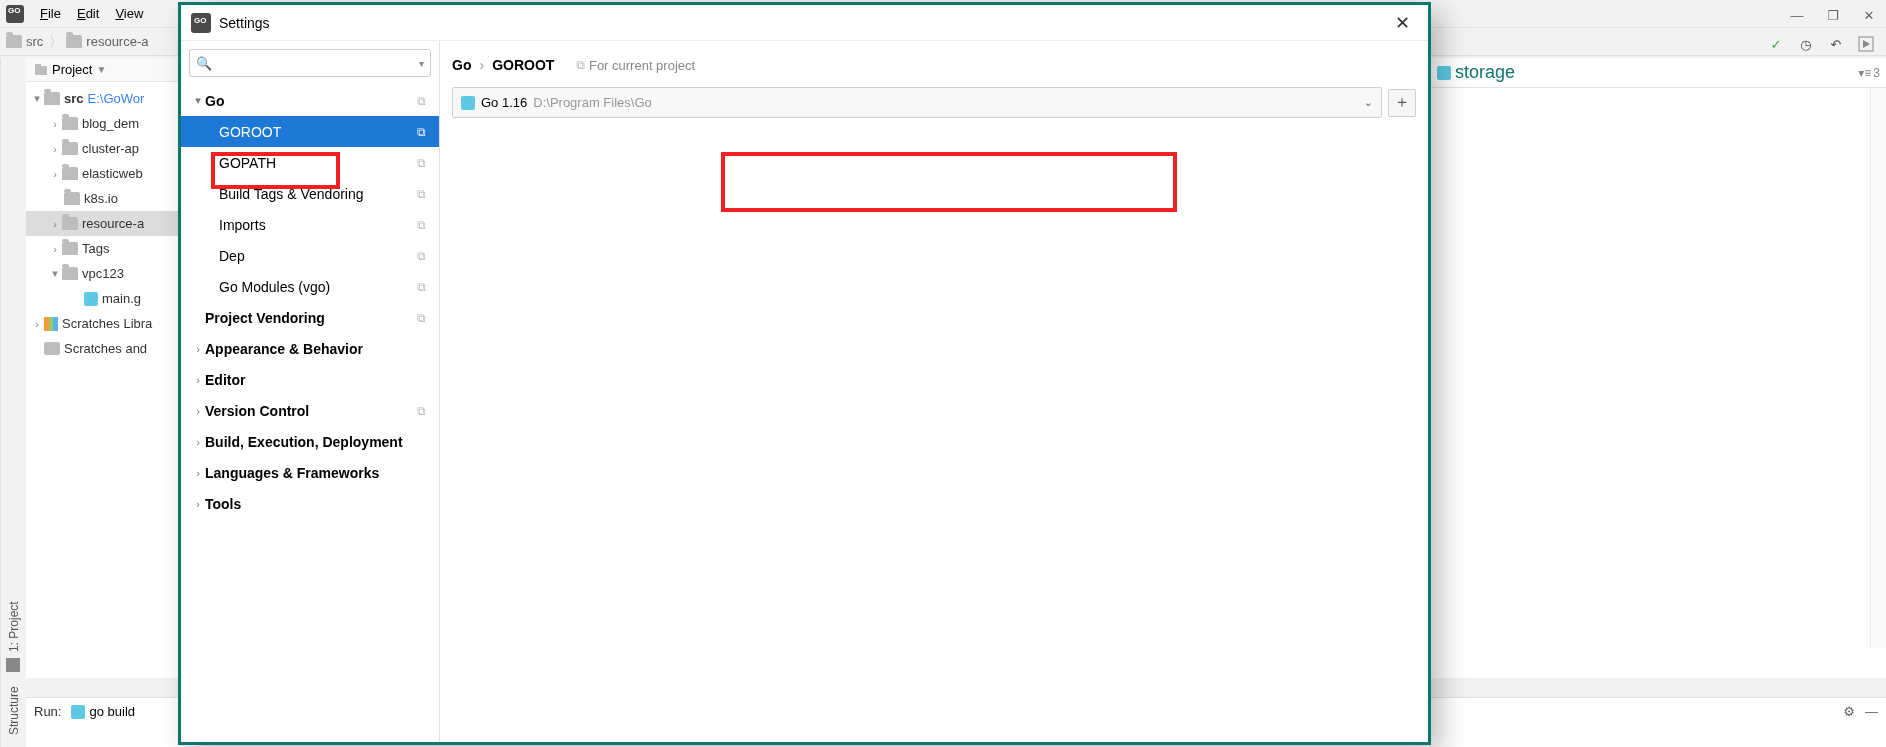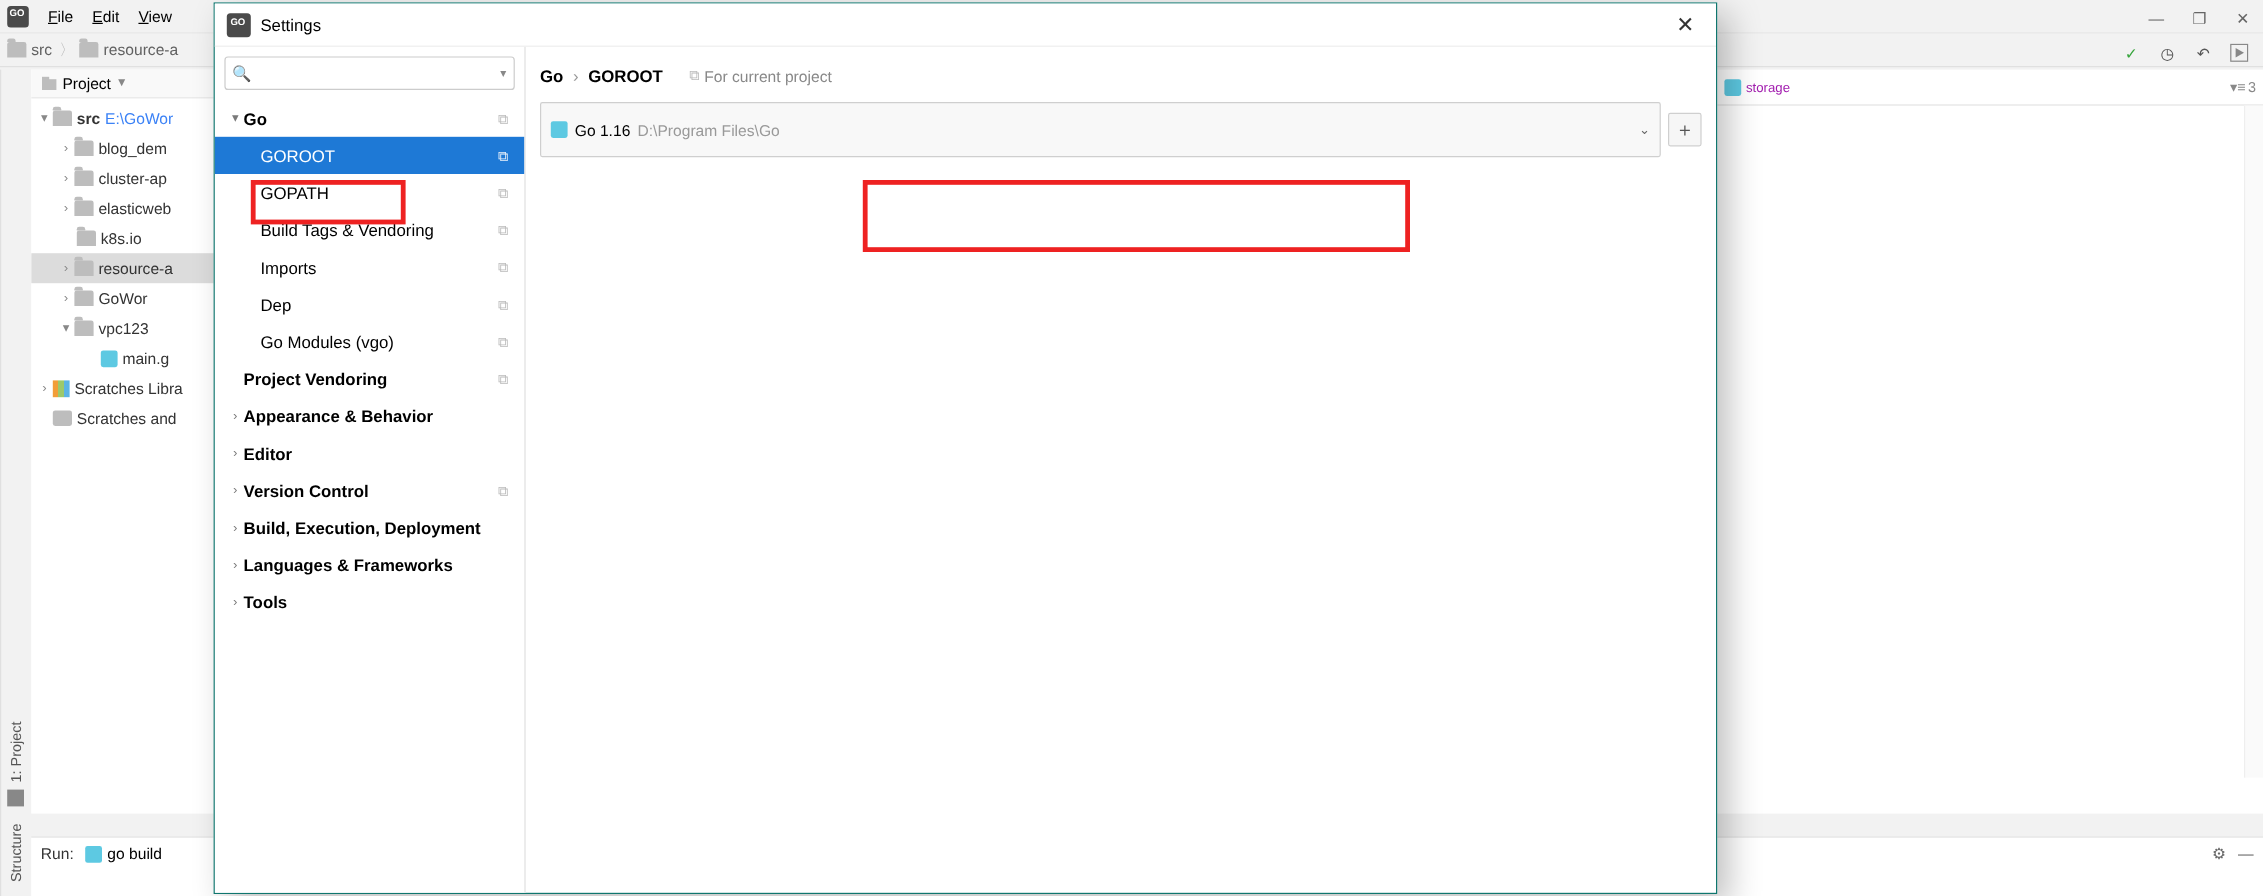--- a/index.html
+++ b/index.html
@@ -40,21 +40,21 @@
 .tree .ico { width:16px; height:13px; margin-right:4px; position:relative; }
 .tree .ico.folder { background:#bdbdbd; border-radius:2px 2px 0 0; }
 .tree .ico.folder::before { content:""; position:absolute; top:-3px; left:0; width:7px; height:3px; background:#bdbdbd; border-radius:2px 2px 0 0; }
 .tree .ico.go { background:#5dc9e2; border-radius:2px; width:14px; height:14px; }
 .tree .ico.lib { background:linear-gradient(90deg,#f29e38 33%,#9cc96b 33% 66%,#5bb4e5 66%); width:14px; height:14px; }
 .tree .ico.scratch { background:#bdbdbd; border-radius:2px; }
 .tree .node.sel { background:#dcdcdc; }
 .tree .hint { color:#3b82f6; margin-left:4px; }
 
 
-.modal { position:absolute; left:178px; top:2px; width:1253px; height:743px; background:#fff; border:1px solid #0f766e; box-shadow: 10px 10px 26px rgba(0,0,0,0.25); display:flex; flex-direction:column; }
+.modal { position:absolute; left:178px; top:2px; width:1253px; height:743px; background:#fff; border:3px solid #0f766e; box-shadow: 10px 10px 26px rgba(0,0,0,0.25); display:flex; flex-direction:column; }
 .modal-title { height:36px; display:flex; align-items:center; padding:0 10px; background:#fff; border-bottom:1px solid #eee; }
 .modal-title .mt-icon { width:20px; height:20px; background:#4a4a4a; border-radius:3px; margin-right:8px; position:relative; }
 .modal-title .mt-icon::after { content:"GO"; color:#fff; font-size:8px; position:absolute; top:3px; left:3px; font-weight:bold; }
 .modal-title .mt-text { font-size:14px; flex:1; }
 .modal-title .close { font-size:18px; color:#333; padding:2px 8px; cursor:default; }
 
 .modal-body { flex:1; display:flex; overflow:hidden; }
 .settings-left { width:259px; border-right:1px solid #e0e0e0; display:flex; flex-direction:column; background:#fff; }
 .search-wrap { padding:8px 8px 6px 8px; }
 .search-box { width:100%; height:28px; border:1px solid #ccc; border-radius:3px; padding:2px 6px; display:flex; align-items:center; }
@@ -75,31 +75,31 @@
 .highlight-box { position:absolute; border:4px solid #e22; pointer-events:none; }
 
 .settings-right { flex:1; display:flex; flex-direction:column; padding:8px 12px 12px 12px; position:relative; }
 .breadcrumb { display:flex; align-items:center; gap:8px; height:32px; font-size:14px; }
 .breadcrumb .b-item.bold { font-weight:700; }
 .breadcrumb .b-sep { color:#999; }
 .breadcrumb .scope { color:#888; margin-left:14px; display:flex; align-items:center; gap:4px; font-size:13px; }
 .breadcrumb .scope .cp-ico { color:#bbb; font-size:12px; }
 
 .goroot-row { display:flex; align-items:center; gap:6px; margin-top:6px; }
-.goroot-sel { flex:1; height:46px; border:1px solid #cfcfcf; background:#f8f8f8; display:flex; align-items:center; padding:0 8px; border-radius:2px; position:relative; }
+.goroot-sel { flex:1; height:31px; border:1px solid #cfcfcf; background:#f8f8f8; display:flex; align-items:center; padding:0 8px; border-radius:2px; position:relative; }
 .goroot-sel .go-ico { width:14px; height:14px; background:#5dc9e2; border-radius:2px; margin-right:6px; }
 .goroot-sel .ver { color:#000; }
 .goroot-sel .path { color:#999; margin-left:6px; }
 .goroot-sel .chev { margin-left:auto; color:#666; font-size:11px; }
 .add-btn { width:28px; height:28px; border:1px solid #cfcfcf; background:#f6f6f6; display:flex; align-items:center; justify-content:center; font-size:16px; color:#555; border-radius:2px; }
 
 
 .editor-area { position:absolute; left:1431px; top:58px; right:0; height:620px; background:#fff; }
 .ed-tabs { height:30px; display:flex; align-items:center; border-bottom:1px solid #e3e3e3; padding:0 6px; gap:6px; }
-.ed-tabs .tab { display:flex; align-items:flex-end; gap:4px; font-size:11px; color:#a21caf; }
+.ed-tabs .tab { display:flex; align-items:center; gap:4px; font-size:18px; color:#0f766e; }
 .ed-tabs .tab .go-ico { width:14px; height:14px; background:#5dc9e2; border-radius:2px; }
 .ed-tabs .lines-ico { margin-left:auto; display:flex; align-items:center; color:#888; gap:2px; font-size:12px; }
 .ed-gutter { position:absolute; right:0; top:30px; width:16px; height:560px; background:#fafafa; border-left:1px solid #eee; }
 .check { position:absolute; right:6px; top:36px; color:#38a53d; font-size:14px; }
 
 
 .run-bar { position:absolute; left:26px; bottom:0; right:0; height:50px; background:#fff; border-top:1px solid #e0e0e0; display:flex; align-items:flex-start; padding:6px 8px; gap:10px; font-size:13px; }
 .run-bar .label { color:#333; }
 .run-bar .cfg { display:flex; align-items:center; gap:4px; }
 .run-bar .cfg .go-ico { width:14px; height:14px; background:#5dc9e2; border-radius:2px; }
@@ -199,21 +199,21 @@
     <div class="node sel">
         <span class="t-pad" style="width:22px"></span>
         <span class="arrow">›</span>
         <span class="ico folder"></span>
         <span>resource-a</span>
       </div>
     <div class="node">
         <span class="t-pad" style="width:22px"></span>
         <span class="arrow">›</span>
         <span class="ico folder"></span>
-        <span>GoWor</span>
+        <span>Tags</span>
       </div>
     <div class="node">
         <span class="t-pad" style="width:22px"></span>
         <span class="arrow">▾</span>
         <span class="ico folder"></span>
         <span>vpc123</span>
       </div>
     <div class="node">
         <span class="t-pad" style="width:58px"></span>
         <span class="ico go"></span>

